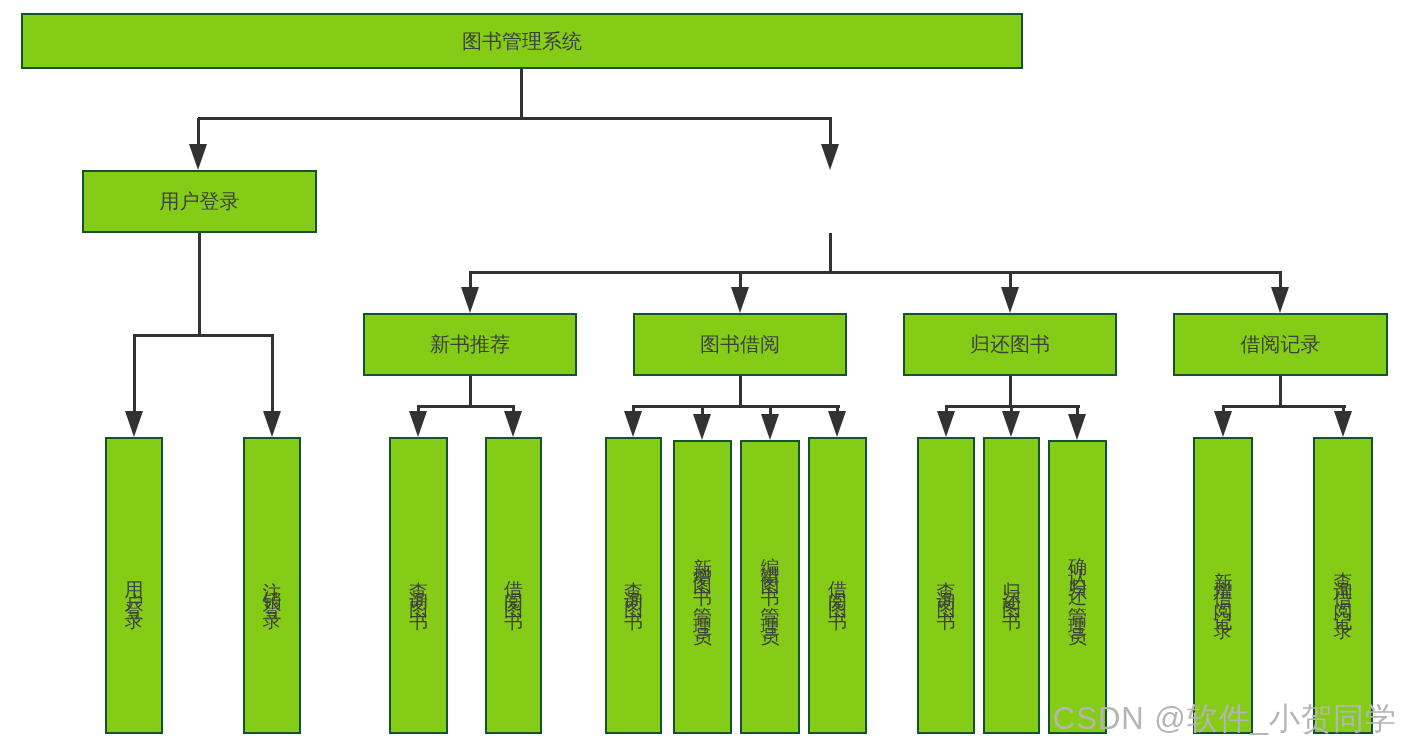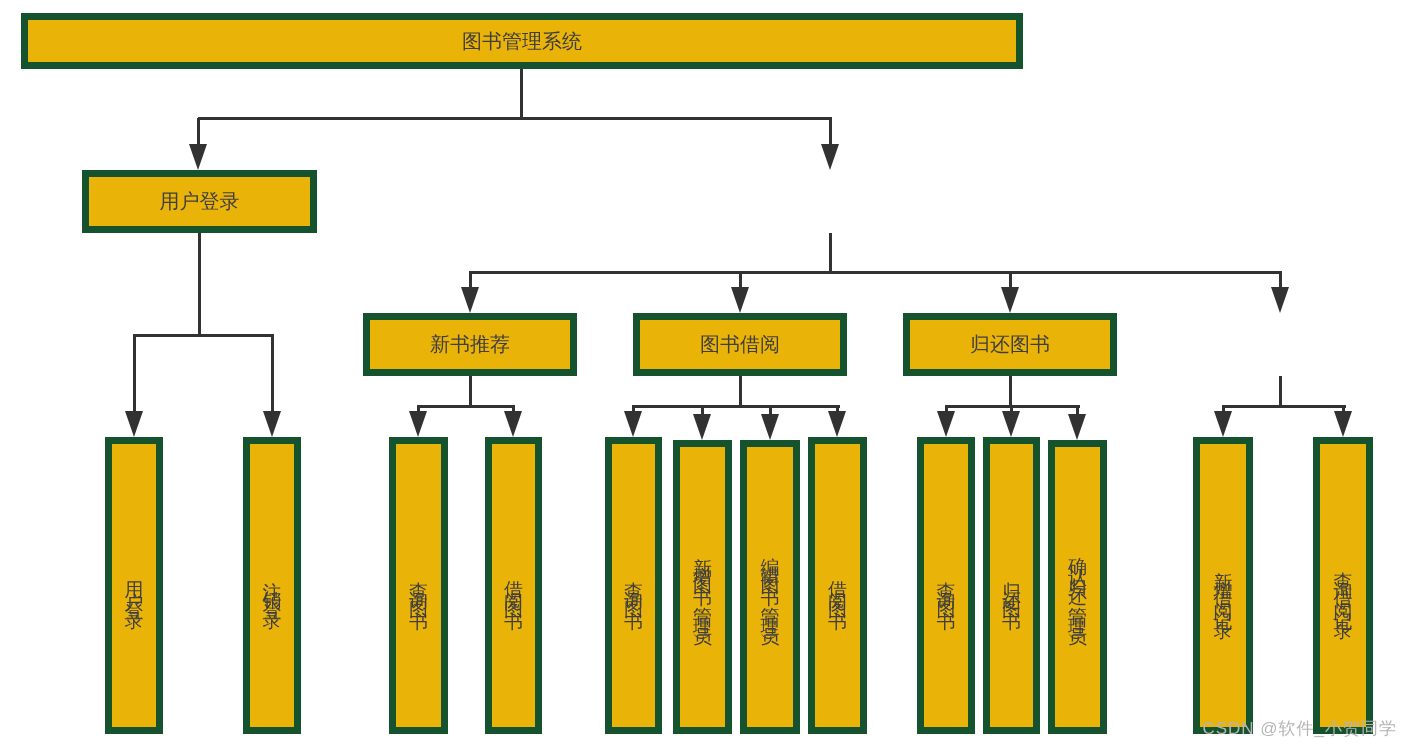--- a/index.html
+++ b/index.html
@@ -1,52 +1,53 @@
 <!DOCTYPE html>
 <html><head>
 <meta charset="utf-8">
 <style>
   html,body{margin:0;padding:0;background:#ffffff;}
   .canvas{
     position:relative;width:1405px;height:747px;background:#ffffff;
     overflow:hidden;font-family:"Liberation Sans",sans-serif;
   }
   .node{
-    position:absolute;box-sizing:border-box;background:#eab308;
-    border:7px solid #14532d;display:flex;align-items:center;justify-content:center;
+    position:absolute;box-sizing:border-box;background:#84cc16;
+    border:2px solid #14532d;display:flex;align-items:center;justify-content:center;
     color:#3f3f3f;font-size:20px;white-space:nowrap;font-family:Liberation Serif, serif;
   }
   .node.v{
     writing-mode:vertical-rl;text-orientation:mixed;
     font-size:19px;letter-spacing:10px;white-space:normal;
   }
   .vl{position:absolute;width:3px;background:#323232;}
   .hl{position:absolute;height:3px;background:#323232;}
   .ar{
     position:absolute;width:0;height:0;
     border-left:9px solid transparent;border-right:9px solid transparent;
     border-top:26px solid #323232;
   }
   .watermark{
     position:absolute;right:8px;bottom:7px;z-index:10;
-    color:#b5b5b5;font-size:17px;letter-spacing:1px;
+    color:#b5b5b5;font-size:31px;letter-spacing:1px;
   }
 </style>
 </head>
 <body>
 
 <div class="canvas">
 
   <div class="node" style="left:21px;top:13px;width:1002px;height:56px">图书管理系统</div>
 
   <div class="node" style="left:82px;top:170px;width:235px;height:63px">用户登录</div>
 
   <div class="node" style="left:363px;top:313px;width:214px;height:63px">新书推荐</div>
   <div class="node" style="left:633px;top:313px;width:214px;height:63px">图书借阅</div>
   <div class="node" style="left:903px;top:313px;width:214px;height:63px">归还图书</div>
+  <div class="node" style="left:1173px;top:313px;width:215px;height:63px">借阅记录</div>
 
   <div class="node v" style="left:105px;top:437px;width:58px;height:297px">用户登录</div>
   <div class="node v" style="left:243px;top:437px;width:58px;height:297px">注销登录</div>
 
   <div class="node v" style="left:389px;top:437px;width:59px;height:297px">查询图书</div>
   <div class="node v" style="left:485px;top:437px;width:57px;height:297px">借阅图书</div>
 
   <div class="node v" style="left:605px;top:437px;width:57px;height:297px">查询图书</div>
   <div class="node v" style="left:673px;top:440px;width:59px;height:294px">新增图书（管理员）</div>
   <div class="node v" style="left:740px;top:440px;width:60px;height:294px">编辑图书（管理员）</div>

